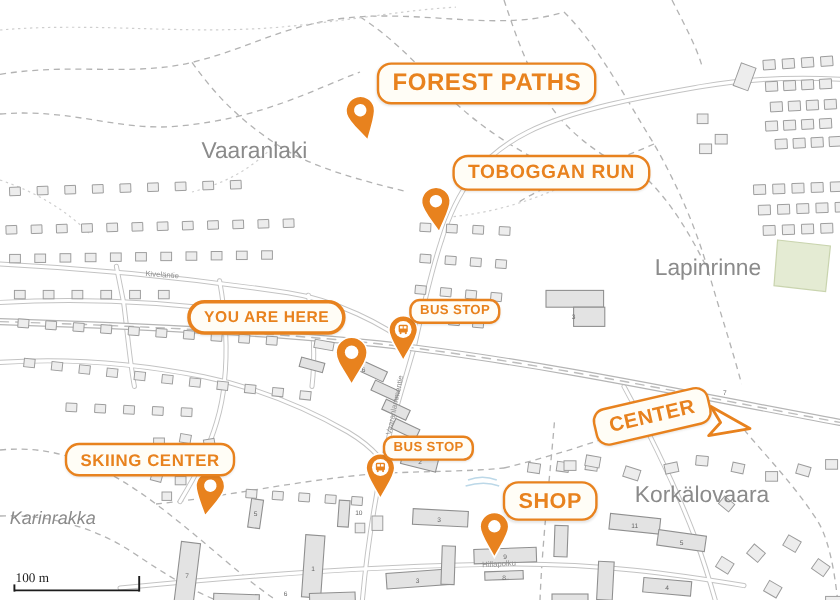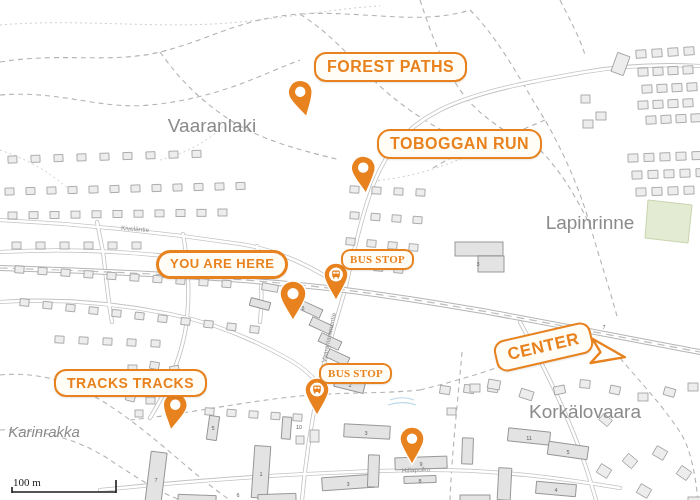--- a/index.html
+++ b/index.html
@@ -8,28 +8,28 @@
     position:relative;width:700px;height:500px;overflow:hidden;background:#ffffff;
     font-family:"Liberation Sans",sans-serif;
   }
   .stage svg.base{position:absolute;left:0;top:0;}
   .map-label{
     position:absolute;background:#fffdf6;border:2px solid var(--orange);
     color:var(--orange);font-weight:bold;letter-spacing:.5px;white-space:nowrap;
     border-radius:12px;padding:4px 11px;box-shadow:0 1px 2px rgba(0,0,0,.10);
     line-height:1.15;
   }
-  .lbl-forest   {left:314px;top:52px;font-size:16px;}
+  .lbl-forest   {left:314px;top:52px;font-size:20px;}
   .lbl-toboggan {left:377px;top:129px;font-size:16px;border-radius:13px;}
   .lbl-youarehere{left:156px;top:250px;font-size:13px;border-width:3px;border-radius:15px;text-align:center;}
   .lbl-skiing   {left:54px;top:369px;font-size:14px;}
   .lbl-shop     {left:419px;top:401px;font-size:18px;border-radius:13px;}
   .lbl-bus1     {left:341px;top:249px;}
   .lbl-bus2     {left:319px;top:363px;}
-  .lbl-bus1,.lbl-bus2{font-size:11px;padding:2px 7px;border-radius:9px;letter-spacing:.3px;font-family:Liberation Serif, serif;}
+  .lbl-bus1,.lbl-bus2{font-size:11px;padding:2px 7px;border-radius:9px;letter-spacing:.3px;}
   .lbl-center   {left:494px;top:331px;font-size:17px;transform:rotate(-13deg);border-radius:11px;}
   .pin{position:absolute;}
   .pin-forest  {left:289px;top:79px;transform:rotate(-14deg);}
   .pin-toboggan{left:351px;top:155px;transform:rotate(-6deg);}
   .pin-here    {left:279px;top:280px;}
   .pin-shop    {left:399px;top:426px;}
   .pin-skiing  {left:161px;top:392px;transform:rotate(10deg);}
   .pin-bus1    {left:323px;top:262px;}
   .pin-bus2    {left:304px;top:377px;}
   .arrow-center{left:586px;top:338px;transform:rotate(14deg);}
@@ -370,17 +370,18 @@
 
   <svg class="pin arrow-center" width="44" height="34">
     <polygon points="3,5 39,15 7,29 14,16" fill="#ffffff" stroke="#E8821E" stroke-width="2.4" stroke-linejoin="round"></polygon>
   </svg>
 
   <div class="map-label lbl-forest">FOREST PATHS</div>
   <div class="map-label lbl-toboggan">TOBOGGAN RUN</div>
   <div class="map-label lbl-youarehere">YOU ARE HERE</div>
   <div class="map-label lbl-bus1">BUS STOP</div>
   <div class="map-label lbl-bus2">BUS STOP</div>
-  <div class="map-label lbl-skiing">TRACKS TRACKS</div>
+  <div class="map-label lbl-shop">SHOP</div>
+  <div class="map-label lbl-skiing">SKIING CENTER</div>
   <div class="map-label lbl-center">CENTER</div>
 
   <div class="scale-label">100 m</div>
 </div>
 
 </body></html>

